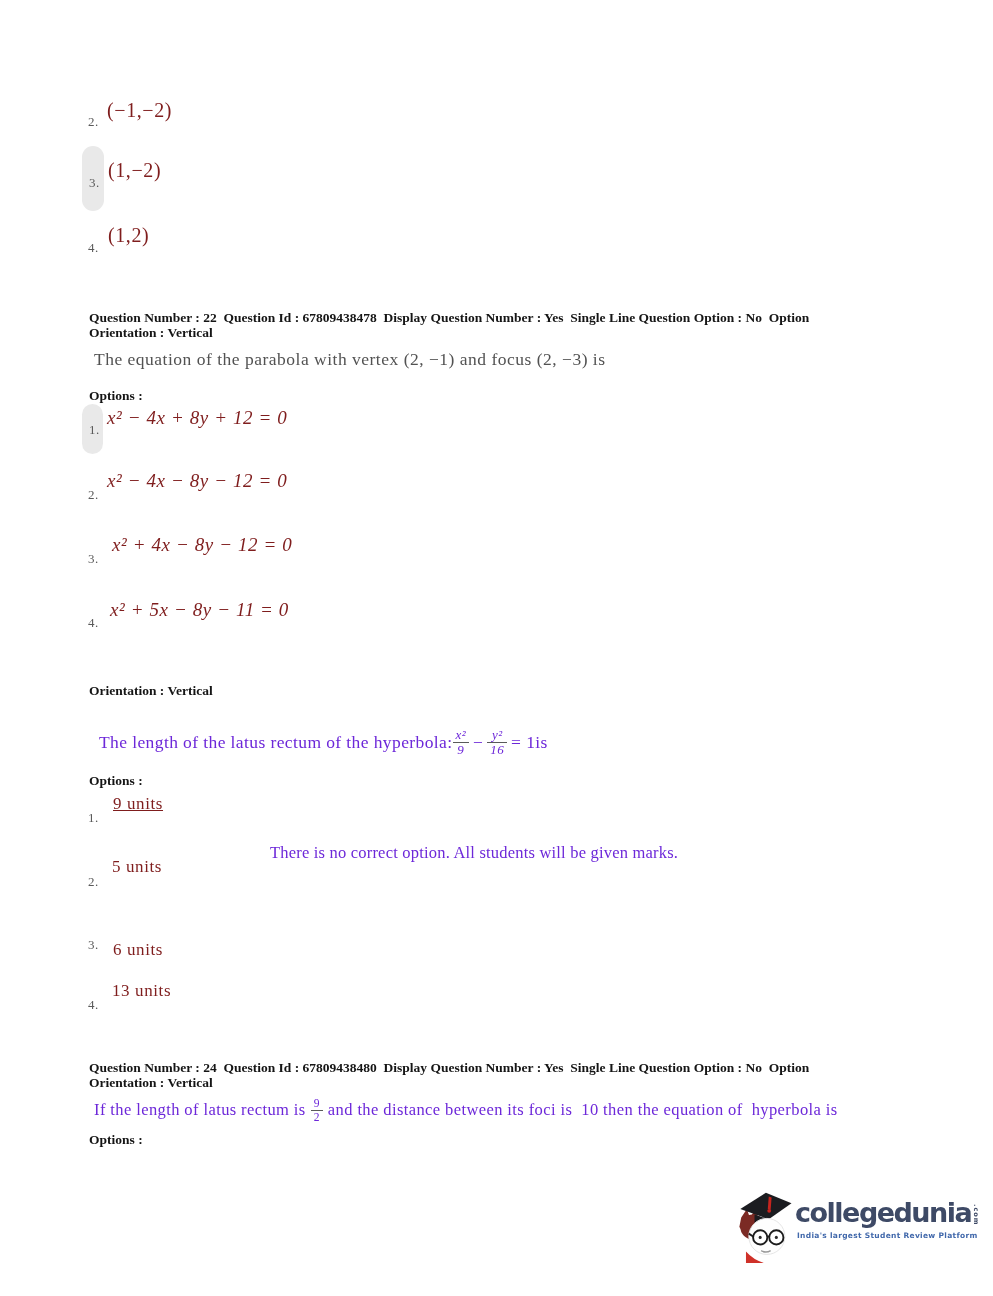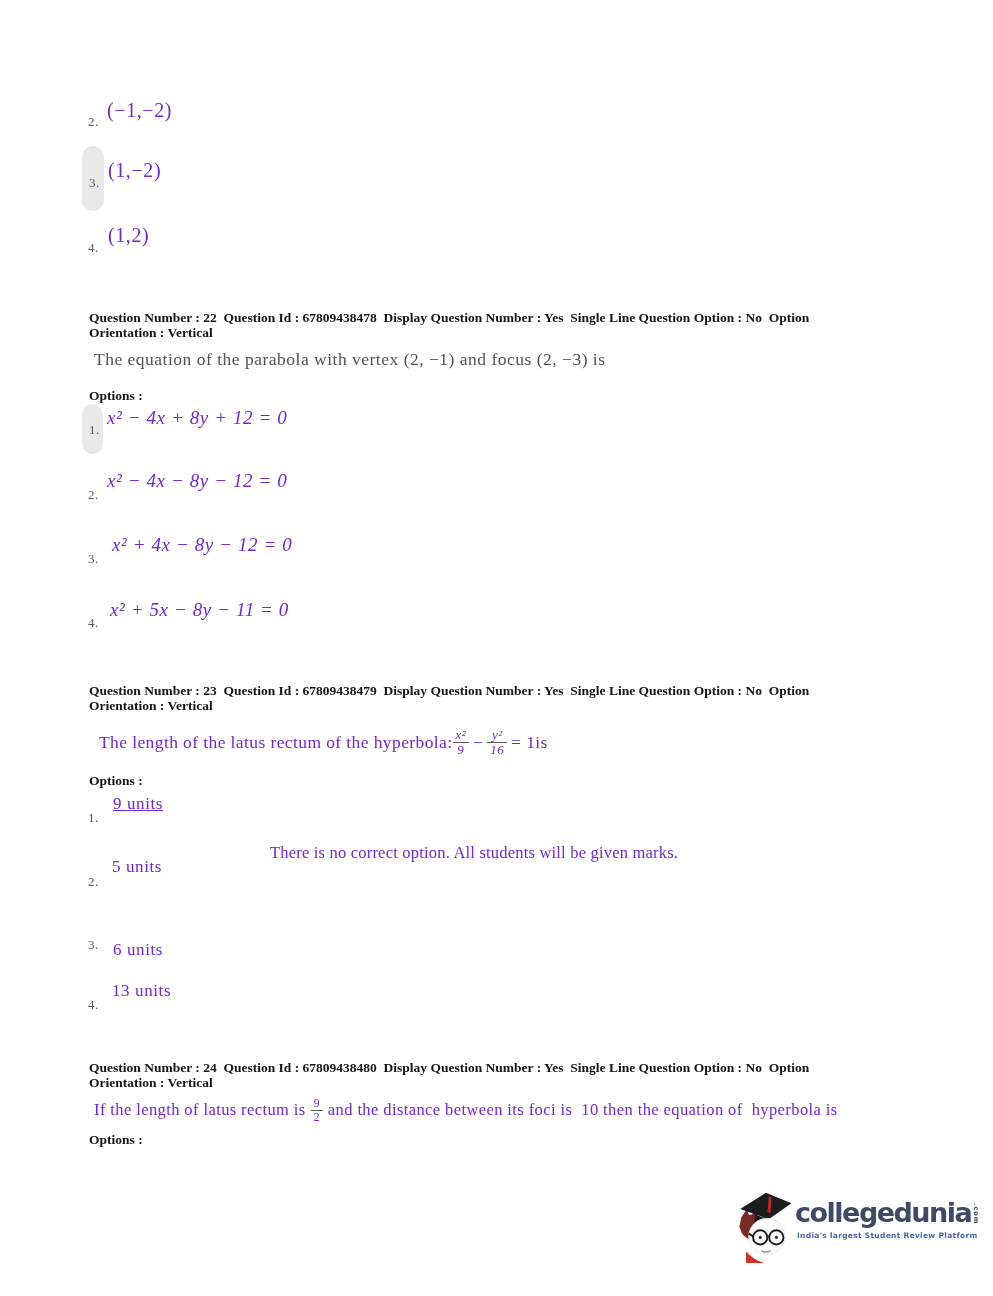--- a/index.html
+++ b/index.html
@@ -58,21 +58,21 @@
     border-radius: 11px;
   }
   .opt .num {
     position: absolute;
     font-size: 13px;
     color: #5a5a5a;
     letter-spacing: 0.5px;
   }
   .opt .val {
     position: absolute;
-    color: #6d28d9;
+    color: #7f1d1d;
     letter-spacing: 0.6px;
     white-space: pre;
   }
   .math { font-style: italic; }
   .v20 { font-size: 20px; }
   .v19 { font-size: 19px; }
   .v17 { font-size: 17px; }
   
   .frac {
     display: inline-block;
@@ -96,21 +96,21 @@
   }
   
   .logo {
     position: absolute;
     left: 735px;
     top: 1189px;
     display: flex;
     align-items: flex-start;
   }
   .logo-textcol { margin-left: 2px; margin-top: 10px; }
-  .brand-row { display: flex; align-items: flex-start; }
+  .brand-row { display: flex; align-items: flex-end; }
   .brand {
     font-family: "DejaVu Sans", sans-serif;
     font-weight: bold;
     font-size: 27px;
     letter-spacing: -1.5px;
     line-height: 1;
     color: #3e4a66;
   }
   .brand-com {
     writing-mode: vertical-rl;
@@ -177,21 +177,20 @@
     <span class="num" style="left:6px; top:17px;">3.</span>
     <span class="val v19 math" style="left:30px; top:0;">x² + 4x − 8y − 12 = 0</span>
   </div>
 
   <div class="opt" style="top:599px; height:45px;">
     <span class="num" style="left:6px; top:16px;">4.</span>
     <span class="val v19 math" style="left:28px; top:0;">x² + 5x − 8y − 11 = 0</span>
   </div>
 
   <div class="qheader" style="top:684px;">
-    <div>Question Number : 23  Question Id : 67809438479  Display Question Number : Yes  Single Line Question Option : No  Option</div>
     <div>Orientation : Vertical</div>
   </div>
 
   <div class="qtext-row" style="left:99px; top:718px; font-size:17.5px; height:48px;">
     <span>The length of the latus rectum of the hyperbola:</span>
     <span class="frac fs13 math"><span class="fnum">x²</span><span class="fden">9</span></span>
     <span style="margin:0 4px;">−</span>
     <span class="frac fs13 math"><span class="fnum">y²</span><span class="fden">16</span></span>
     <span style="margin-left:4px;">= 1</span>
     <span style="">is</span>

